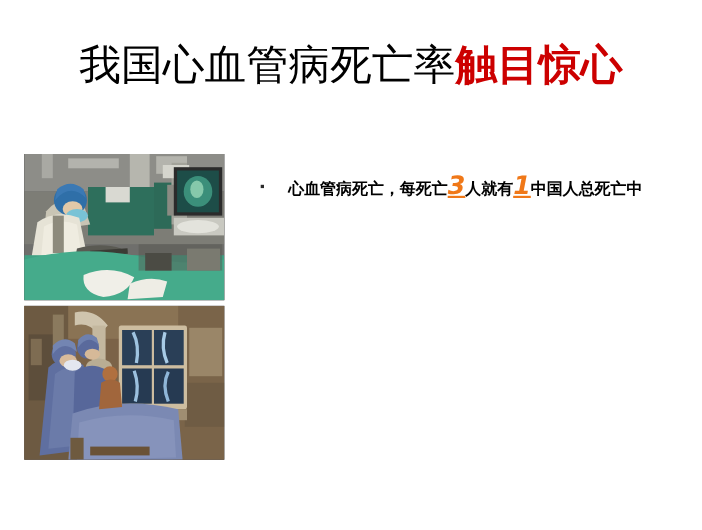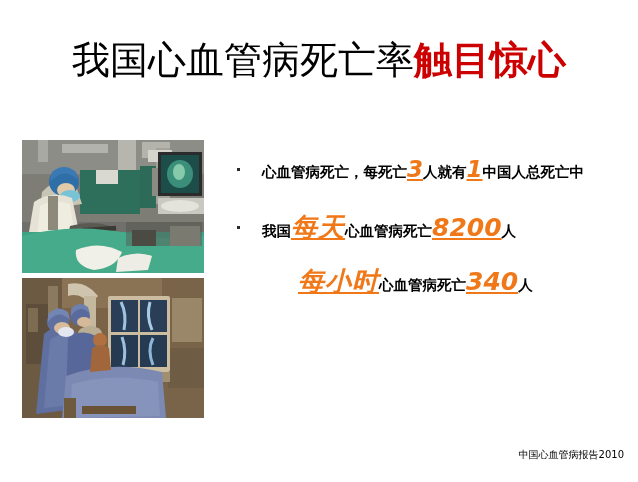--- a/index.html
+++ b/index.html
@@ -218,25 +218,18 @@
     </svg>
   </div>
 
   <div class="bullets">
 
 
     <div class="bullet-row row-2">
       <span class="dot"></span><span class="cjk">心血管病死亡，每死亡</span><span class="hl hl-num-s">3</span><span class="cjk">人就有</span><span class="hl hl-num-s">1</span><span class="cjk">中国人总死亡中</span>
     </div>
 
-    <div class="bullet-row row-3">
-      <span class="dot"></span><span class="cjk">我国</span><span class="hl hl-big">每天</span><span class="cjk">心血管病死亡</span><span class="hl hl-num">8200</span><span class="cjk">人</span>
-    </div>
-
-    <div class="bullet-row row-4">
-      <span class="hl hl-big">每小时</span><span class="cjk">心血管病死亡</span><span class="hl hl-num">340</span><span class="cjk">人</span>
-    </div>
-
-  </div>
-
-  <div class="footer">中国心血管病报告2010</div>
+
+
+  </div>
+
 
 </div>
 
 </body></html>

